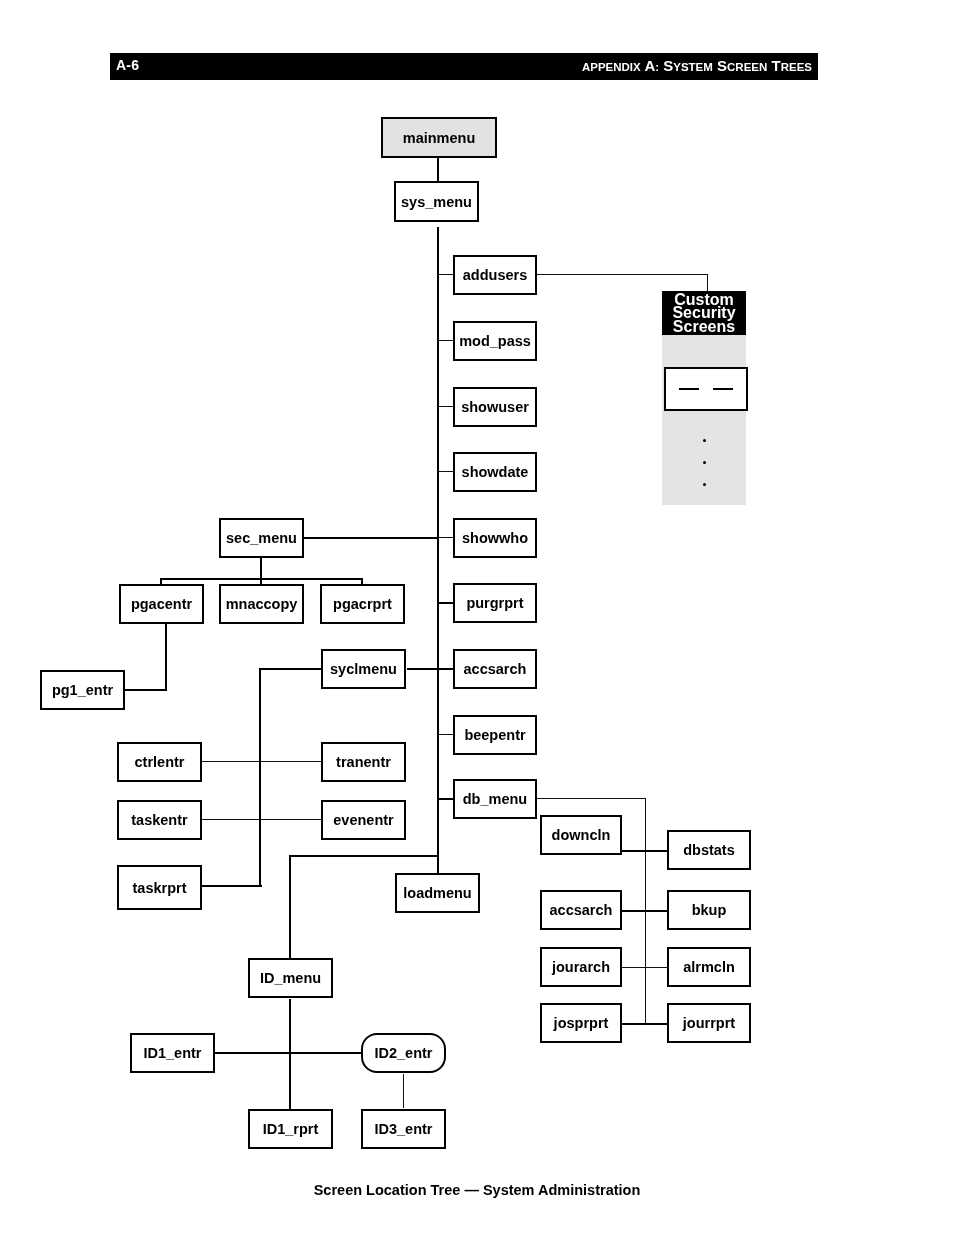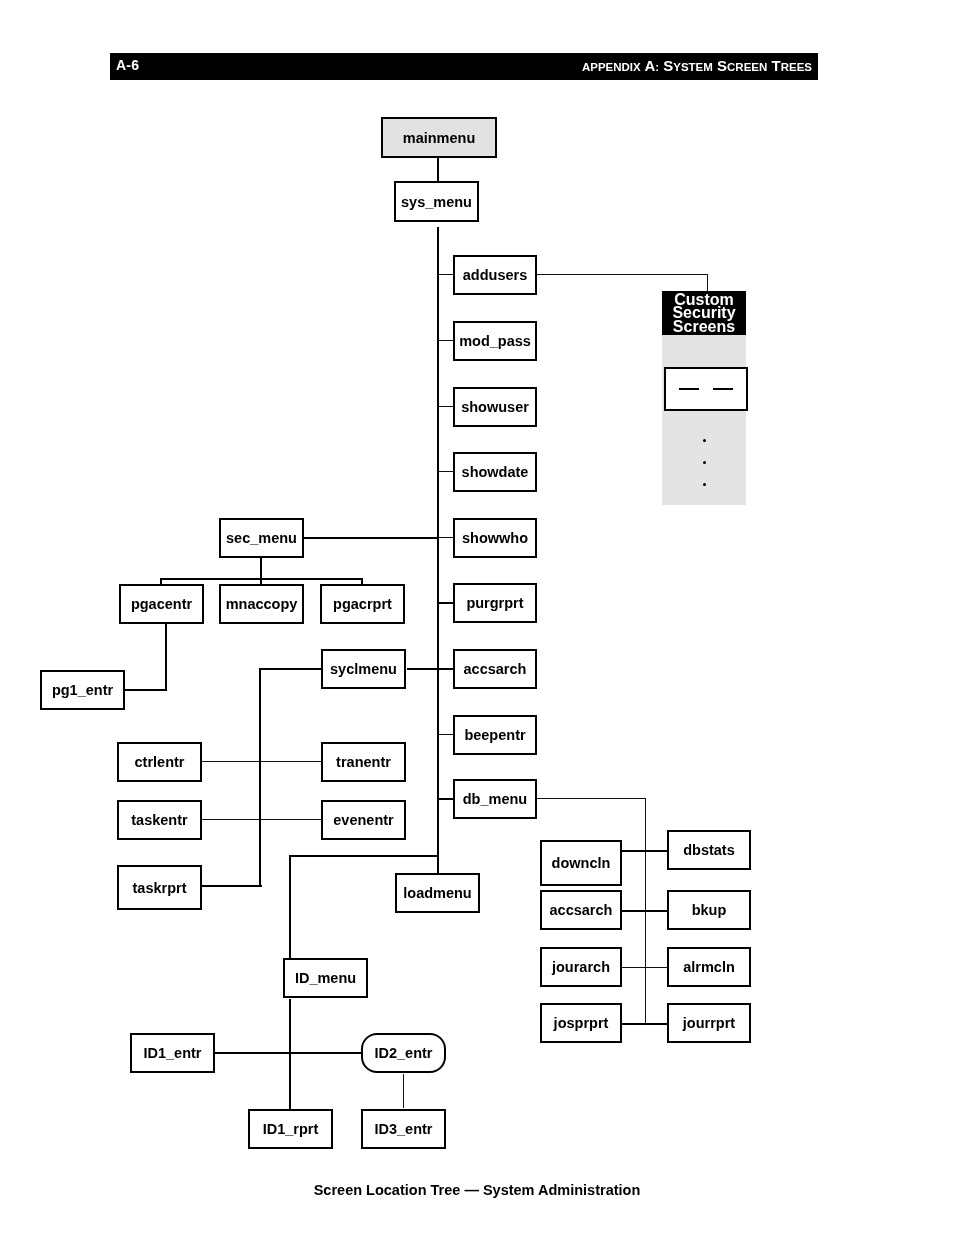--- a/index.html
+++ b/index.html
@@ -169,37 +169,37 @@
 <div class="node" style="left:321px;top:800px;width:85px;height:40px;">
     <span>evenentr</span>
   </div>
 <div class="node" style="left:117px;top:865px;width:85px;height:45px;">
     <span>taskrprt</span>
   </div>
 <div class="node" style="left:395px;top:873px;width:85px;height:40px;">
     <span>loadmenu</span>
   </div>
 
-<div class="node" style="left:248px;top:958px;width:85px;height:40px;margin-left:35px;">
+<div class="node" style="left:248px;top:958px;width:85px;height:40px;">
     <span>ID_menu</span>
   </div>
 <div class="node" style="left:130px;top:1033px;width:85px;height:40px;">
     <span>ID1_entr</span>
   </div>
 <div class="node" style="left:361px;top:1033px;width:85px;height:40px;border-radius:16px;">
     <span>ID2_entr</span>
   </div>
 <div class="node" style="left:248px;top:1109px;width:85px;height:40px;">
     <span>ID1_rprt</span>
   </div>
 <div class="node" style="left:361px;top:1109px;width:85px;height:40px;">
     <span>ID3_entr</span>
   </div>
 
-<div class="node" style="left:540px;top:840px;width:82px;height:46px;">
+<div class="node" style="left:540px;top:815px;width:82px;height:40px;">
     <span>downcln</span>
   </div>
 <div class="node" style="left:667px;top:830px;width:84px;height:40px;">
     <span>dbstats</span>
   </div>
 <div class="node" style="left:540px;top:890px;width:82px;height:40px;">
     <span>accsarch</span>
   </div>
 <div class="node" style="left:667px;top:890px;width:84px;height:40px;">
     <span>bkup</span>

